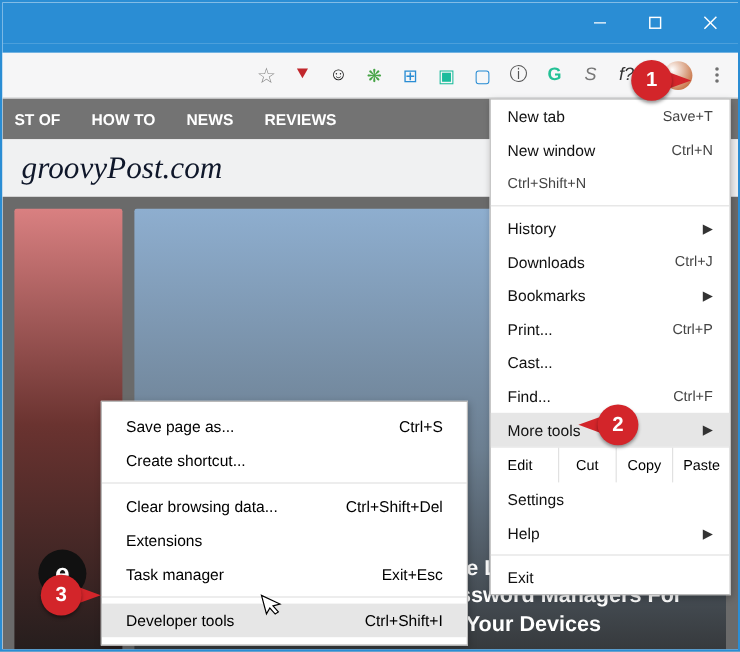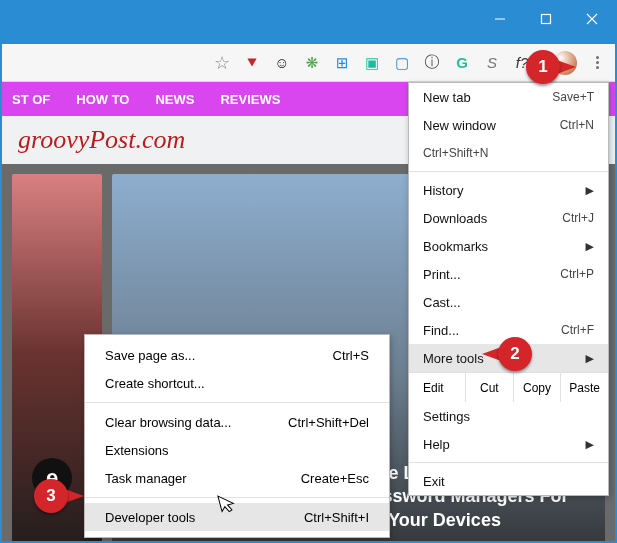--- a/index.html
+++ b/index.html
@@ -9,23 +9,23 @@
   .tabstrip { height: 8px; background: #2a8dd4; }
   .toolbar { height: 38px; background: #f6f6f7; border-bottom: 1px solid #d9dadb; display: flex; align-items: center; justify-content: flex-end; gap: 10px; padding: 0 8px 0 0; position: relative; }
   .ticon { width: 20px; height: 20px; display: flex; align-items: center; justify-content: center; font-size: 15px; }
   .star { color: #888; font-size: 18px; }
   .sep { width: 1px; height: 24px; background: #dcdcdc; }
   .kebab { width: 20px; color: #888; font-size: 18px; line-height: 4px; display: flex; flex-direction: column; align-items: center; gap: 2px; }
   .kebab span { width: 3px; height: 3px; border-radius: 50%; background: #707070; }
   .avatar { width: 24px; height: 24px; border-radius: 50%; background: radial-gradient(circle at 30% 30%, #fff, #b94f15); }
 
   .content { position: relative; height: calc(100% - 80px); background: #ddd; overflow: hidden; }
-  .navbar { height: 34px; background: #d946ef; display: flex; align-items: center; gap: 26px; padding-left: 10px; color: #fff; font-weight: 700; font-size: 13px; }
+  .navbar { height: 34px; background: #737373; display: flex; align-items: center; gap: 26px; padding-left: 10px; color: #fff; font-weight: 700; font-size: 13px; }
   .site-header { height: 48px; background: #f0f1f2; display: flex; align-items: center; padding: 0 16px; justify-content: space-between; }
-  .logo { font-family: Georgia, serif; font-style: italic; font-size: 26px; color: #b91c1c; }
+  .logo { font-family: Georgia, serif; font-style: italic; font-size: 26px; color: #0f172a; }
   .lat { font-size: 12px; color: #888; letter-spacing: 1px; }
 
   .hero { position: relative; height: 420px; background: #6a6a6a; display: flex; gap: 10px; padding: 10px; }
   .card { flex: 1; background: linear-gradient(180deg, #8eaecf 0%, #6c7f91 50%, #2c2c2c 100%); position: relative; border-radius: 2px; }
   .card.left { flex: 0 0 90px; background: linear-gradient(180deg, #d98081 0%, #6a3330 45%, #1a1a1a 100%); }
   .hero-foot { position: absolute; left: 0; right: 0; bottom: 36px; padding: 16px 28px 16px 100px; color: #fff; font-weight: 700; font-size: 18px; line-height: 1.3; display: flex; gap: 32px; }
   .hero-foot .col { flex: 1; }
   .eicon { position: absolute; left: 30px; bottom: 86px; width: 40px; height: 40px; border-radius: 50%; background: #111; display: flex; align-items: center; justify-content: center; color: #fff; font-weight: 700; font-size: 22px; }
 
   
@@ -197,21 +197,21 @@
   <div class="sdiv"></div>
   <div class="srow">
     <span>Clear browsing data...</span>
     <span class="sc">Ctrl+Shift+Del</span>
   </div>
   <div class="srow">
     <span>Extensions</span>
   </div>
   <div class="srow">
     <span>Task manager</span>
-    <span class="sc">Create+Esc</span>
+    <span class="sc">Exit+Esc</span>
   </div>
   <div class="sdiv"></div>
   <div class="srow hl">
     <span>Developer tools</span>
     <span class="sc">Ctrl+Shift+I</span>
   </div>
 </div>
 
 <div class="callout" style="left:524px; top:48px;">
   <div class="co-body">

